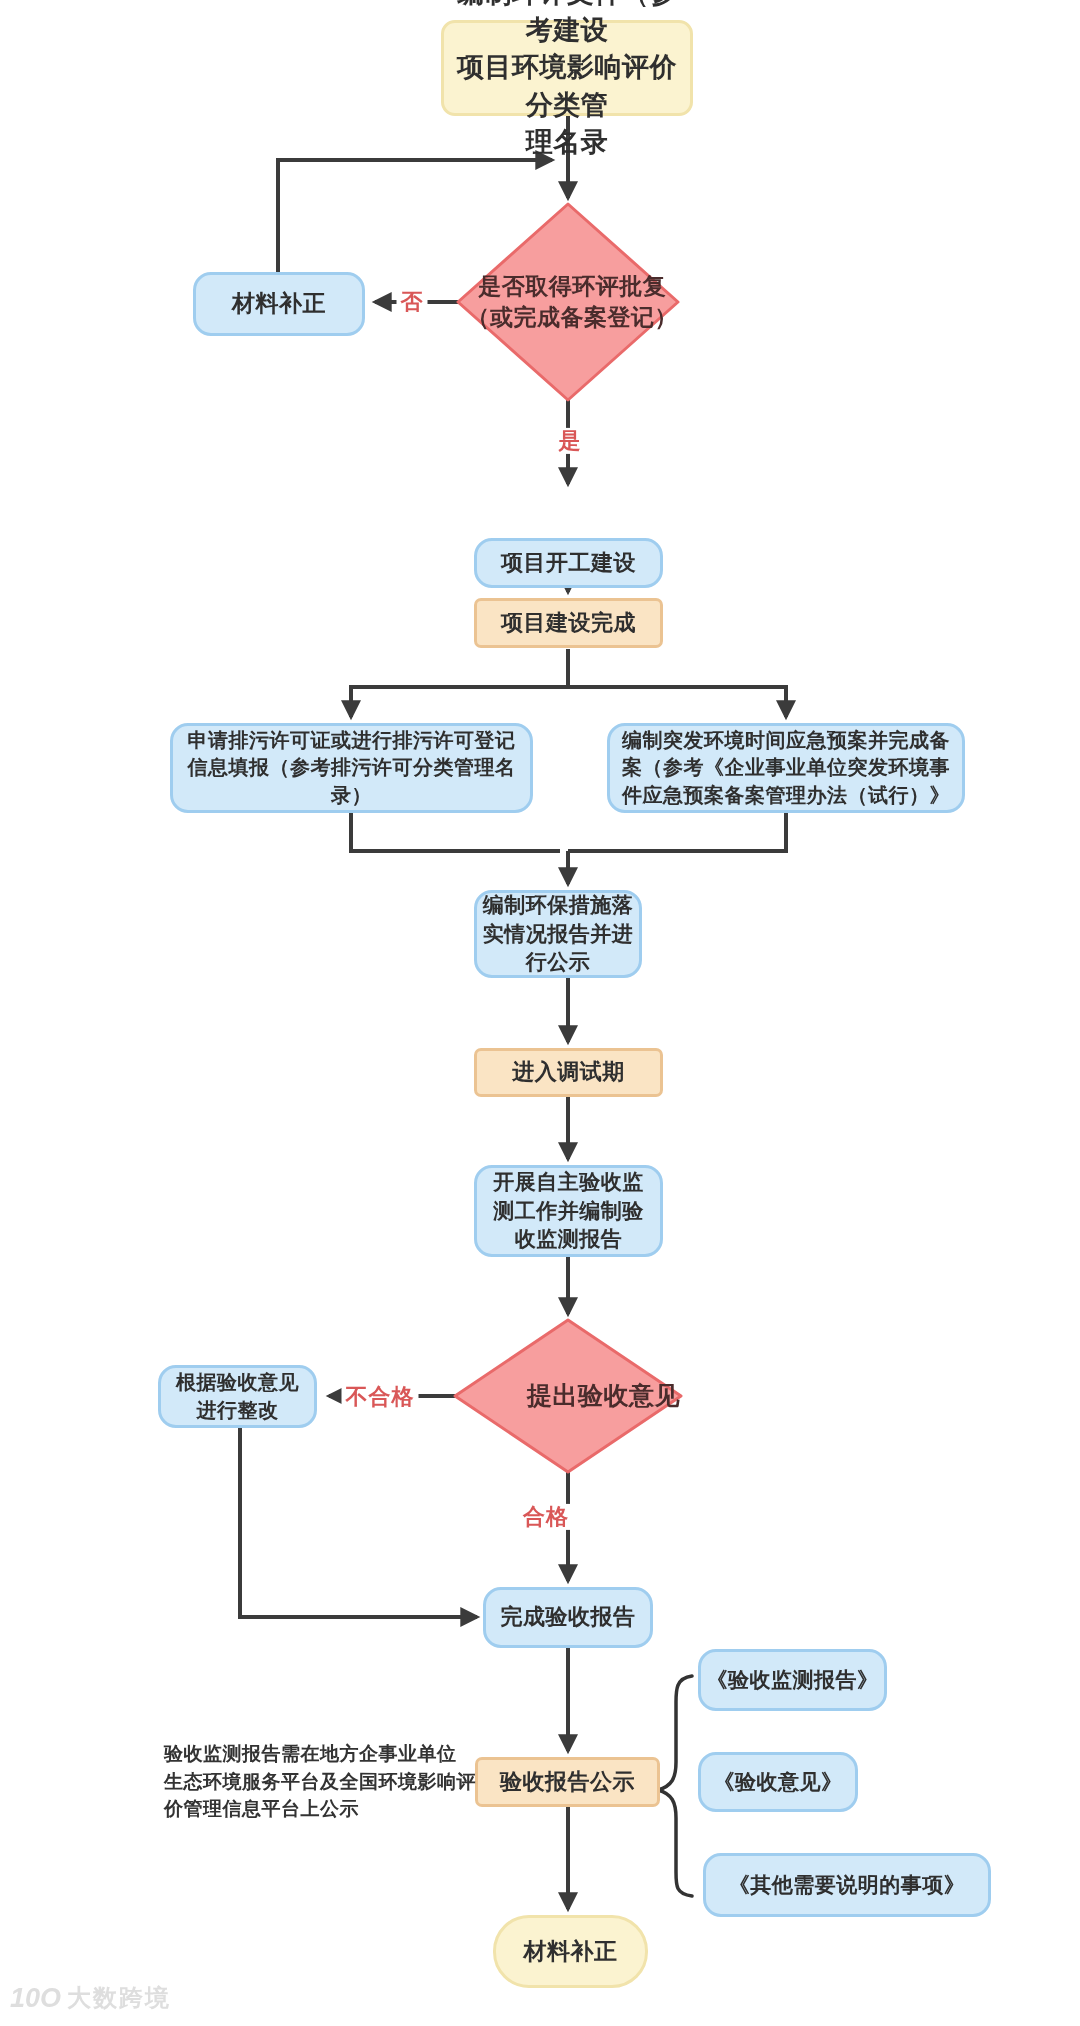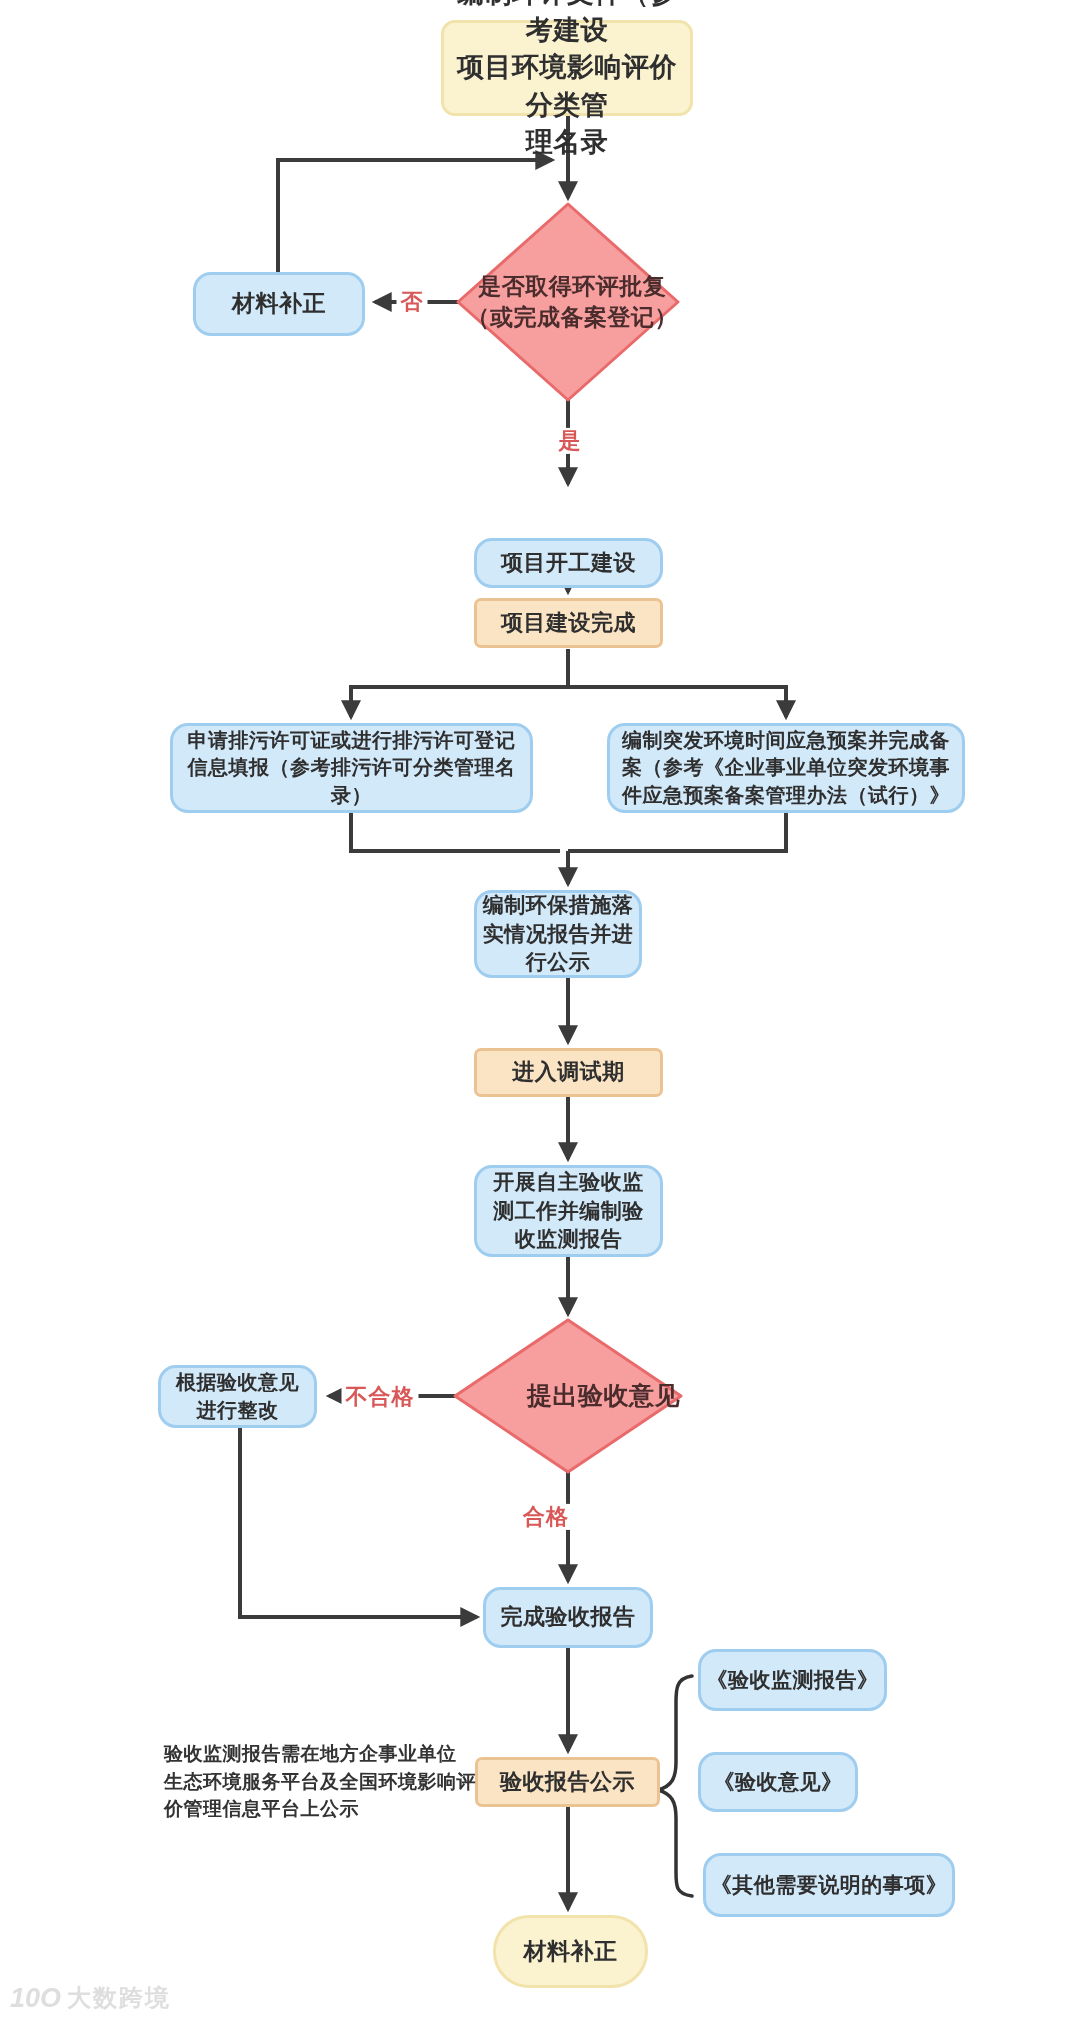--- a/index.html
+++ b/index.html
@@ -144,21 +144,21 @@
   </div>
 
   <div class="node blue" style="left:698px;top:1649px;width:189px;height:62px;">
     <span class="label">《验收监测报告》</span>
   </div>
 
   <div class="node blue" style="left:698px;top:1752px;width:160px;height:60px;">
     <span class="label">《验收意见》</span>
   </div>
 
-  <div class="node blue" style="left:703px;top:1853px;width:252px;height:64px;">
+  <div class="node blue" style="left:703px;top:1853px;width:288px;height:64px;">
     <span class="label">《其他需要说明的事项》</span>
   </div>
 
   <div class="node yellow pill" style="left:493px;top:1915px;width:155px;height:73px;">
     <span class="label">材料补正</span>
   </div>
 
   <div class="edge-label" style="left:412px;top:302px;">否</div>
   <div class="edge-label" style="left:570px;top:441px;">是</div>
   <div class="edge-label" style="left:380px;top:1397px;">不合格</div>

